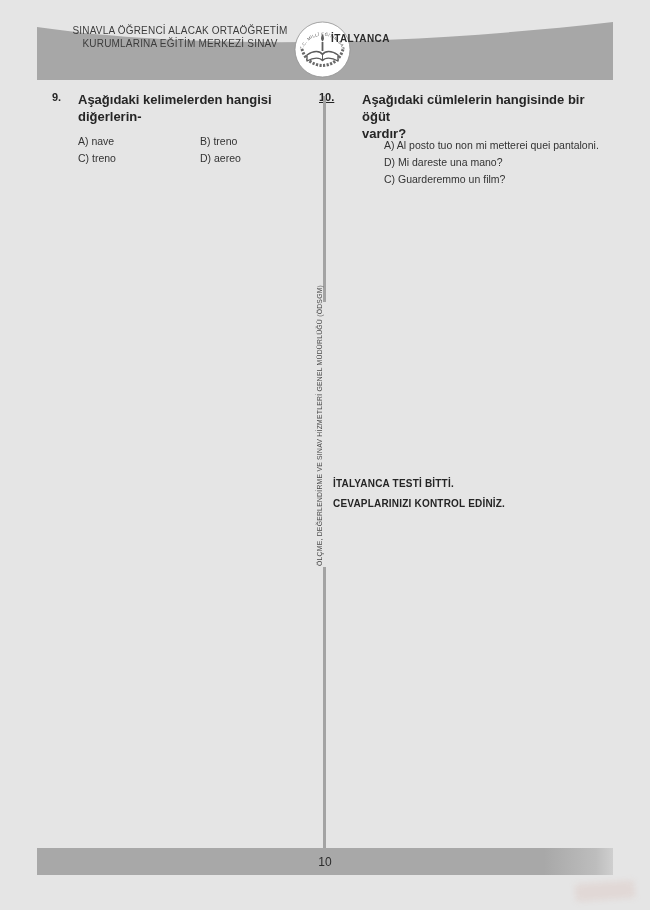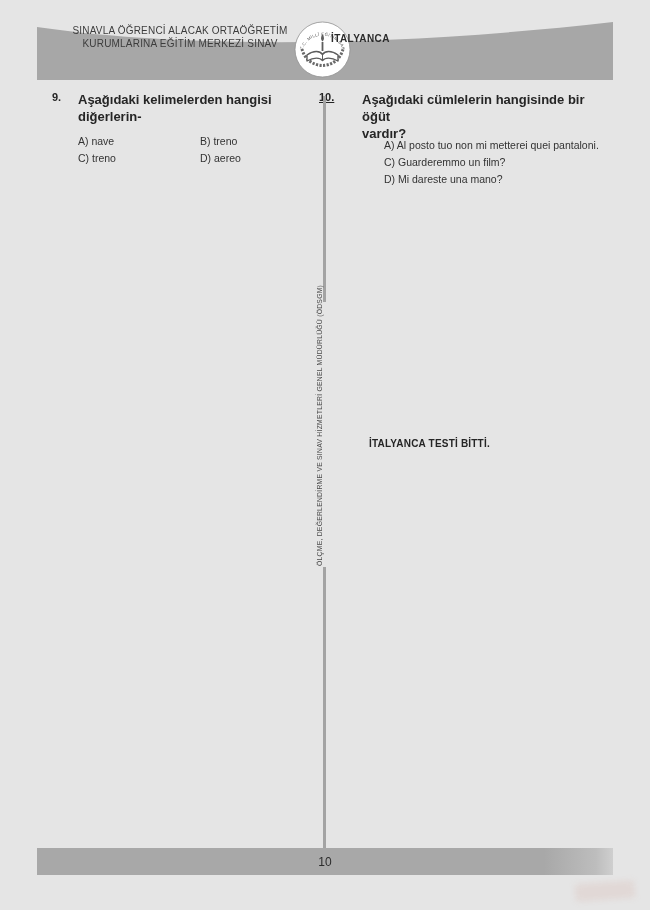--- a/index.html
+++ b/index.html
@@ -37,24 +37,23 @@
   .divider-top{position:absolute;left:323px;top:96px;width:3px;height:206px;background:#a3a3a3;}
   .divider-bottom{position:absolute;left:323px;top:567px;width:3px;height:283px;background:#a3a3a3;}
   .vertical-text{
     position:absolute;left:316px;top:302px;height:264px;width:14px;
     writing-mode:vertical-rl;transform:rotate(180deg);
     font-size:6.8px;letter-spacing:0.25px;color:#4a4a4a;
     text-align:center;white-space:nowrap;
   }
   
   .end-notice{
-    position:absolute;left:333px;top:434px;
+    position:absolute;left:333px;top:474px;
     font-weight:bold;font-size:10px;line-height:20px;color:#252525;
     letter-spacing:0.2px;
-    margin-left:36px;
   }
   
   .footer-bar{
     position:absolute;left:37px;top:848px;width:576px;height:27px;
     background:linear-gradient(90deg,#a8a8a8 0%,#a8a8a8 88%,#bdbdbd 97%,#cfcfcf 100%);
     display:flex;align-items:center;justify-content:center;
   }
   .footer-page{font-size:12px;color:#2c2c2c;}
   .scan-artifact{
     position:absolute;left:575px;top:882px;width:60px;height:18px;
@@ -111,30 +110,31 @@
     <div class="opt-line"><span>D)</span> <span>aereo</span></div>
   </div>
 
   <div class="qnum" style="left:319px;top:91px;text-decoration:underline;">10.</div>
   <div class="qtext" style="left:362px;top:91px;width:245px;">
     <div>Aşağıdaki cümlelerin hangisinde bir öğüt</div>
     <div>vardır?</div>
   </div>
   <div class="q10-opts">
     <div class="opt-line"><span>A)</span> <span>Al posto tuo non mi metterei quei pantaloni.</span></div>
+    <div class="opt-line"><span>D)</span> <span>Mi dareste una mano?</span></div>
     <div class="opt-line"><span>C)</span> <span>Guarderemmo un film?</span></div>
-    <div class="opt-line"><span>D)</span> <span>Mi dareste una mano?</span></div>
   </div>
 
   <div class="divider-top"></div>
   <div class="vertical-text">ÖLÇME, DEĞERLENDİRME VE SINAV HİZMETLERİ GENEL MÜDÜRLÜĞÜ (ÖDSGM)</div>
   <div class="divider-bottom"></div>
 
   <div class="end-notice">
     <div>İTALYANCA TESTİ BİTTİ.</div>
+    <div>CEVAPLARINIZI KONTROL EDİNİZ.</div>
   </div>
 
   <div class="footer-bar">
     <span class="footer-page">10</span>
   </div>
   <div class="scan-artifact"></div>
 
 </div>
 
 </body></html>

